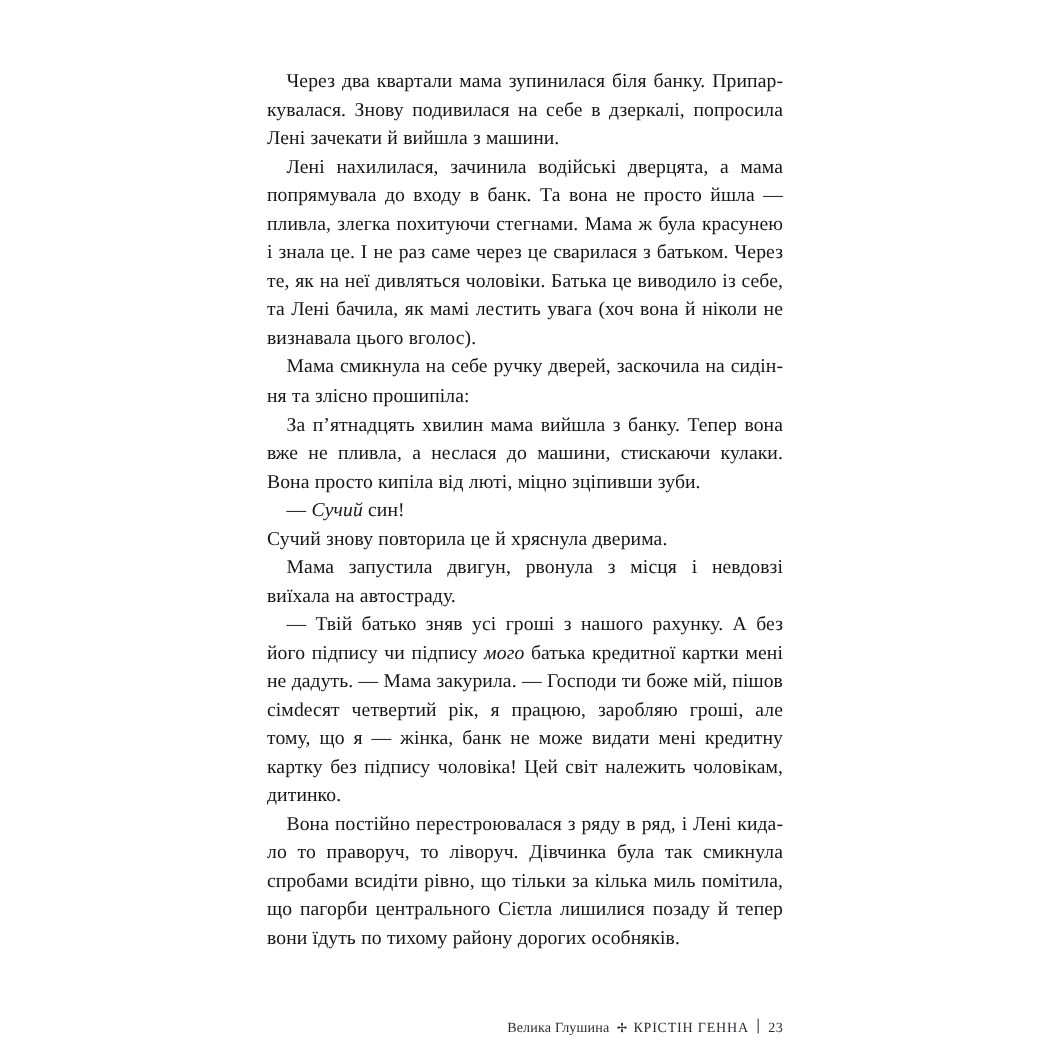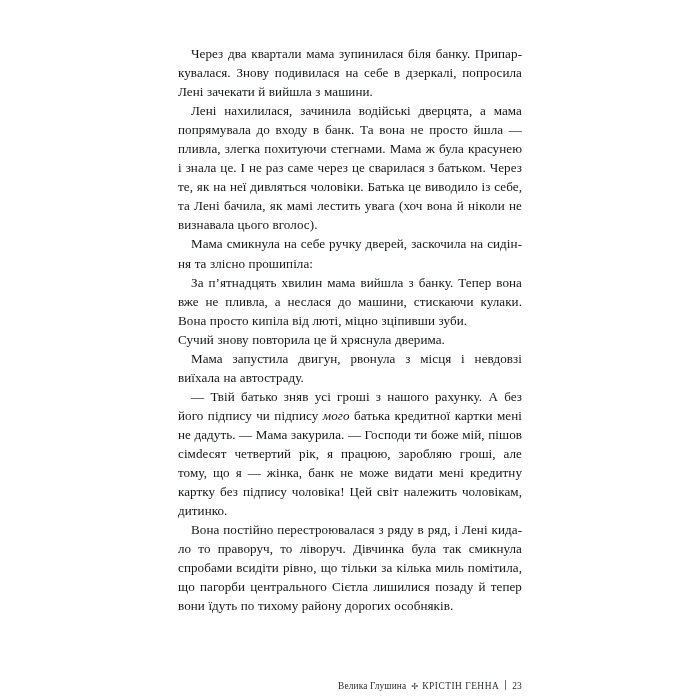--- a/index.html
+++ b/index.html
@@ -107,20 +107,21 @@
 </head>
 <body>
 
 <div id="page">
 
   <div id="text-block">
       <p class="para">Через два квартали мама зупинилася біля банку. Припар­кувалася. Знову подивилася на себе в дзеркалі, попросила Лені зачекати й вийшла з машини.</p>
       <p class="para">Лені нахилилася, зачинила водійські дверцята, а мама попрямувала до входу в банк. Та вона не просто йшла — пливла, злегка похитуючи стегнами. Мама ж була красунею і знала це. І не раз саме через це сварилася з батьком. Через те, як на неї дивляться чоловіки. Батька це виводило із себе, та Лені бачила, як мамі лестить увага (хоч вона й ніколи не визнавала цього вголос).</p>
       <p class="para">Мама смикнула на себе ручку дверей, заскочила на сидін­ня та злісно прошипіла:</p>
       <p class="para">За п’ятнадцять хвилин мама вийшла з банку. Тепер вона вже не пливла, а неслася до машини, стискаючи кулаки. Вона просто кипіла від люті, міцно зціпивши зуби.</p>
+      <p class="para">— <em>Сучий</em> син!</p>
       <p class="para noindent">Сучий знову повторила це й хряснула дверима.</p>
       <p class="para">Мама запустила двигун, рвонула з місця і невдовзі виїхала на автостраду.</p>
       <p class="para">— Твій батько зняв усі гроші з нашого рахунку. А без його підпису чи підпису <em>мого</em> батька кредитної картки мені не да­дуть. — Мама закурила. — Господи ти боже мій, пішов сім­dесят четвертий рік, я працюю, заробляю гроші, але тому, що я — жінка, банк не може видати мені кредитну картку без підпису чоловіка! Цей світ належить чоловікам, дитинко.</p>
       <p class="para">Вона постійно перестроювалася з ряду в ряд, і Лені кида­ло то праворуч, то ліворуч. Дівчинка була так смикнула спробами всидіти рівно, що тільки за кілька миль помітила, що пагорби центрального Сієтла лишилися позаду й тепер вони їдуть по тихому району дорогих особняків.</p>
     </div>
 
   <div id="footer">
     <span class="foot-title">Велика Глушина</span>
     <span class="foot-ornament">✢</span>
     <span class="foot-author">КРІСТІН ГЕННА</span>

